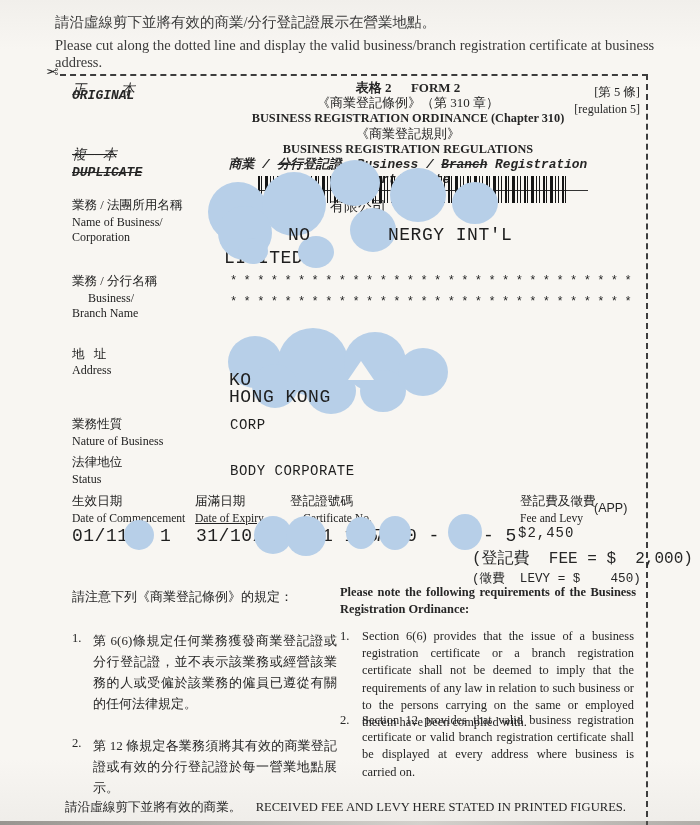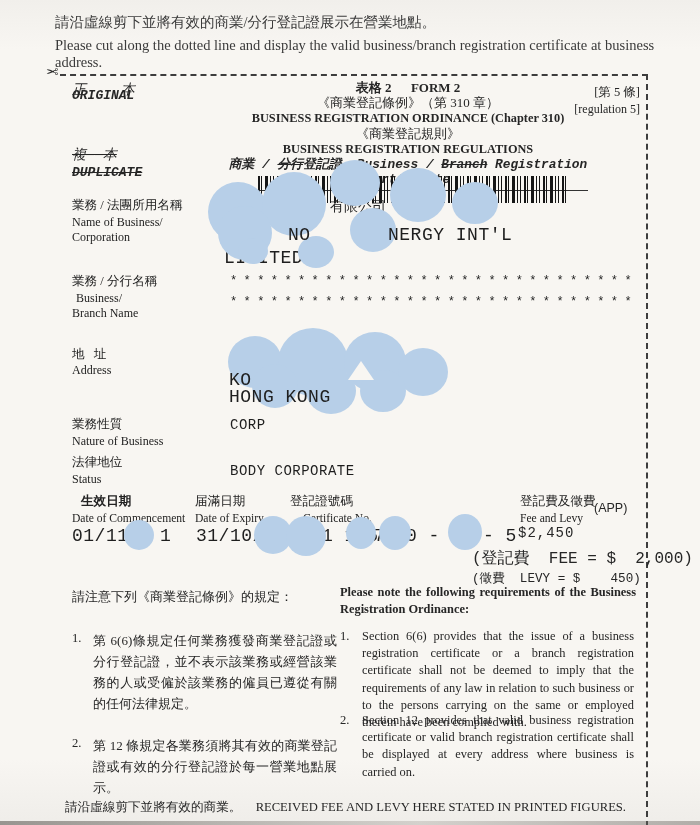--- a/index.html
+++ b/index.html
@@ -117,21 +117,21 @@
     <div class="blob-part" style="left:330px; top:160px; width:50px; height:46px;"></div>
     <div class="blob-part" style="left:390px; top:168px; width:56px; height:54px;"></div>
     <div class="blob-part" style="left:452px; top:182px; width:46px; height:42px;"></div>
     <div class="blob-part" style="left:218px; top:206px; width:54px; height:54px;"></div>
     <div class="blob-part" style="left:298px; top:236px; width:36px; height:32px;"></div>
     <div class="blob-part" style="left:350px; top:208px; width:46px; height:44px;"></div>
     <div class="blob-part" style="left:238px; top:238px; width:30px; height:26px;"></div>
   </div>
 
   <div class="abs lbl" style="left:72px; top:274px;">業務 / 分行名稱</div>
-  <div class="abs lbl lbl-en" style="left:76px; top:291px;">Business/</div>
+  <div class="abs lbl lbl-en" style="left:88px; top:291px;">Business/</div>
   <div class="abs lbl lbl-en" style="left:72px; top:306px;">Branch Name</div>
   <div class="abs mono ast pre" style="left:230px; top:274px;">* * * * * * * * * * * * * * * * * * * * * * * * * * * * * *</div>
   <div class="abs mono ast pre" style="left:230px; top:295px;">* * * * * * * * * * * * * * * * * * * * * * * * * * * * * *</div>
 
   <div class="abs lbl" style="left:72px; top:347px; letter-spacing:3px;">地 址</div>
   <div class="abs lbl lbl-en" style="left:72px; top:363px;">Address</div>
   <div class="abs mono val over" style="left:229px; top:370px;">KO</div>
   <div class="abs mono val over" style="left:229px; top:387px;text-align:center;">HONG KONG</div>
 
   <div>
@@ -146,24 +146,24 @@
   </div>
 
   <div class="abs lbl" style="left:72px; top:417px;">業務性質</div>
   <div class="abs lbl lbl-en" style="left:72px; top:434px;">Nature of Business</div>
   <div class="abs mono val" style="left:230px; top:417px; font-size:14px;">CORP</div>
 
   <div class="abs lbl" style="left:72px; top:455px;">法律地位</div>
   <div class="abs lbl lbl-en" style="left:72px; top:472px;">Status</div>
   <div class="abs mono val" style="left:230px; top:463px; font-size:14px;">BODY CORPORATE</div>
 
-  <div class="abs lbl" style="left:81px; top:494px;font-weight:bold;">生效日期</div>
+  <div class="abs lbl" style="left:72px; top:494px;">生效日期</div>
   <div class="abs lbl lbl-en" style="left:72px; top:511px; font-size:11.6px;">Date of Commencement</div>
   <div class="abs lbl" style="left:195px; top:494px;">届滿日期</div>
-  <div class="abs lbl lbl-en" style="left:195px; top:511px; font-size:11.6px;">Date of Expiry</div>
+  <div class="abs lbl lbl-en" style="left:195px; top:511px; font-size:11.6px;text-decoration:underline;">Date of Expiry</div>
   <div class="abs lbl" style="left:290px; top:494px;">登記證號碼</div>
   <div class="abs lbl lbl-en" style="left:303px; top:511px; font-size:11.6px;">Certificate No.</div>
   <div class="abs lbl" style="left:520px; top:494px;">登記費及徵費</div>
   <div class="abs lbl lbl-en" style="left:520px; top:511px; font-size:11.6px;">Fee and Levy</div>
   <div class="abs" style="left:594px; top:501px; font-size:12.5px; font-family:'Liberation Sans','DejaVu Sans',sans-serif;">(APP)</div>
 
   <div class="abs mono val" style="left:72px; top:526px;">01/11/2</div>
   <div class="abs mono val" style="left:160px; top:526px;">1</div>
   <div class="abs mono val" style="left:196px; top:526px;">31/10/20</div>
   <div class="abs mono val" style="left:322px; top:526px;">1 1 5</div>

